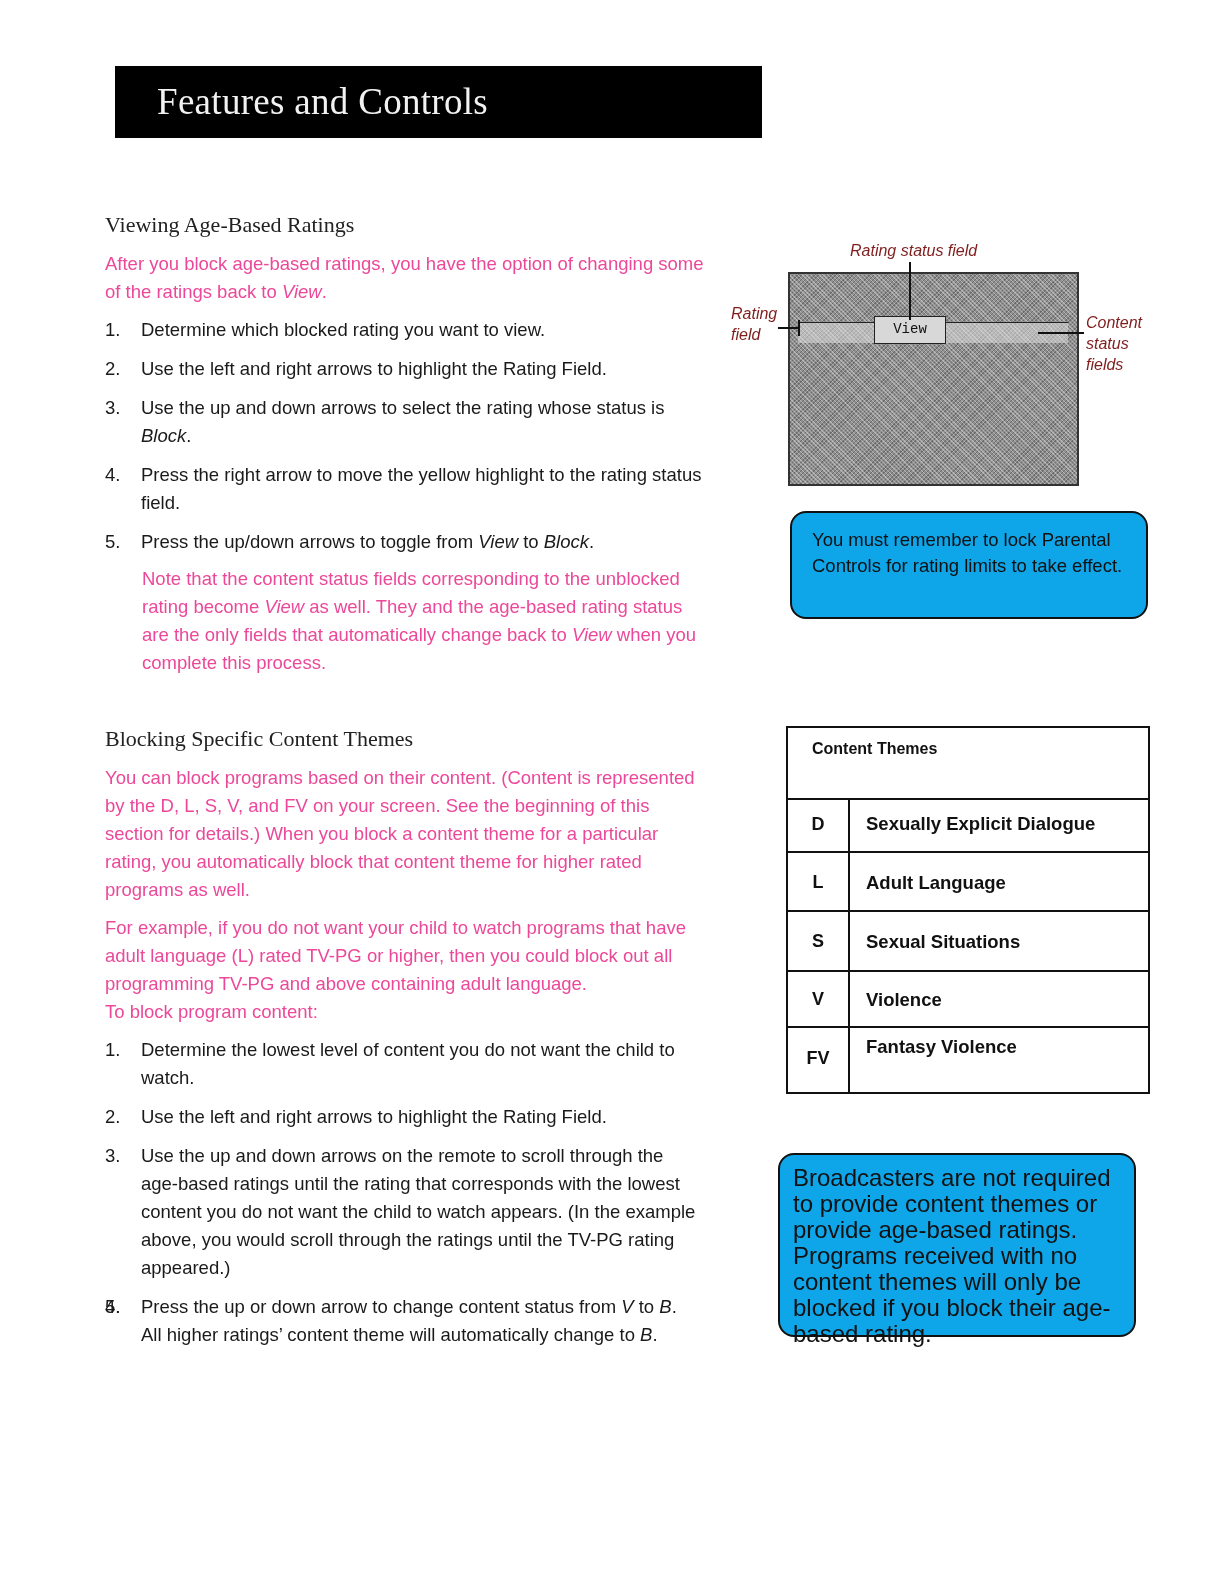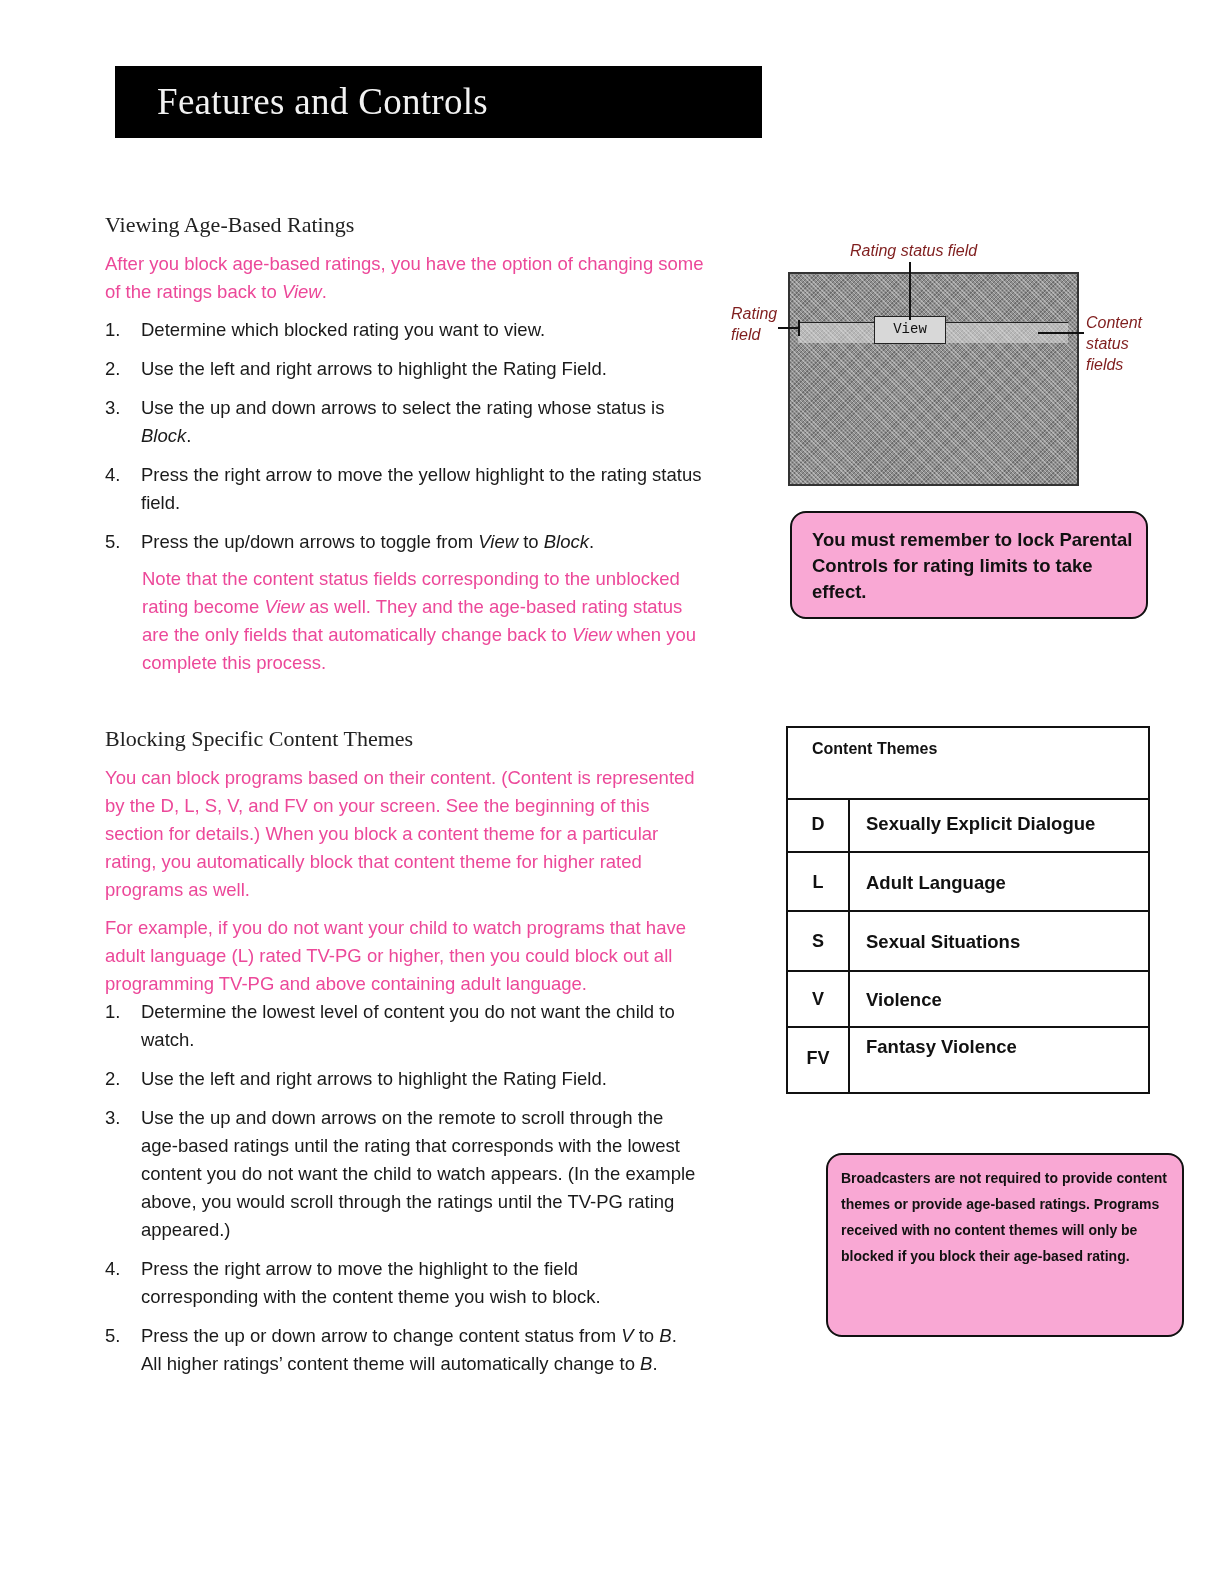--- a/index.html
+++ b/index.html
@@ -24,24 +24,24 @@
   .diag-label { position: absolute; font-style: italic; font-size: 16px; color: #7f1d1d; line-height: 21px; }
   .screen { position: absolute; left: 68px; top: 42px; width: 287px; height: 210px; border: 2px solid #333;
     background-color: #8f8f8f;
     background-image: repeating-linear-gradient(45deg, rgba(255,255,255,0.35) 0 1px, transparent 1px 3px),
                       repeating-linear-gradient(-45deg, rgba(0,0,0,0.25) 0 1px, transparent 1px 3px); }
   .screen-band { position: absolute; left: 8px; top: 48px; width: 270px; height: 20px; background: rgba(220,220,220,0.55); border-top: 1px solid #222; }
   .screen-view { position: absolute; left: 84px; top: 42px; width: 70px; height: 26px; background: #d8d8d8; border: 1px solid #222; font-family: "Liberation Mono", monospace; font-size: 14px; text-align: center; line-height: 24px; color: #111; }
   .line { position: absolute; background: #111; }
 
   
-  .callout { position: absolute; border: 2.5px solid #111; border-radius: 16px; background: #f9a8d4; font-weight: bold; color: #111; }
+  .callout { position: absolute; border: 2.5px solid #111; border-radius: 16px; background: #0ea5e9; font-weight: normal; color: #111; }
   .callout1 { left: 790px; top: 511px; width: 354px; height: 104px; font-size: 18.5px; line-height: 26px; }
   .callout1 .txt { position: absolute; left: 20px; top: 14px; right: 10px; }
-  .callout2 { left: 826px; top: 1153px; width: 354px; height: 180px; font-size: 14px; line-height: 26px; }
+  .callout2 { left: 778px; top: 1153px; width: 354px; height: 180px; font-size: 24px; line-height: 26px; }
   .callout2 .txt { position: absolute; left: 13px; top: 10px; right: 6px; }
 
   
   .themes { position: absolute; left: 786px; top: 726px; width: 360px; height: 364px; border: 2px solid #111; }
   .themes-title { position: absolute; left: 24px; top: 12px; font-size: 16px; font-weight: bold; }
   .themes-row { position: absolute; left: 0; width: 360px; border-top: 2px solid #111; }
   .themes-code { position: absolute; left: 0; width: 60px; text-align: center; font-weight: bold; font-size: 18px; }
   .themes-desc { position: absolute; left: 78px; font-weight: bold; font-size: 18.5px; }
   .themes-vline { position: absolute; left: 60px; top: 70px; width: 2px; height: 294px; background: #111; }
 </style>
@@ -62,25 +62,26 @@
     <li><span class="num">4.</span><span>Press the right arrow to move the yellow highlight to the rating status field.</span></li>
     <li><span class="num">5.</span><span>Press the up/down arrows to toggle from </span><em>View</em><span> to </span><em>Block</em><span>.</span></li>
   </ol>
   <p class="p" style="margin-top:-2px;margin-left:37px;"><span>Note that the content status fields corresponding to the unblocked rating become </span><em>View</em><span> as well. They and the age-based rating status are the only fields that automatically change back to </span><em>View</em><span> when you complete this process.</span></p>
 </div>
 
 <div class="col-left" style="top:726px; width:592px;">
   <h2 class="h2">Blocking Specific Content Themes</h2>
   <p class="p">You can block programs based on their content. (Content is represented by the D, L, S, V, and FV on your screen. See the beginning of this section for details.) When you block a content theme for a particular rating, you automatically block that content theme for higher rated programs as well.</p>
   <p class="p tight">For example, if you do not want your child to watch programs that have adult language (L) rated TV-PG or higher, then you could block out all programming TV-PG and above containing adult language.</p>
+  <p class="p">To block program content:</p>
   <ol>
     <li><span class="num">1.</span><span>Determine the lowest level of content you do not want the child to watch.</span></li>
     <li><span class="num">2.</span><span>Use the left and right arrows to highlight the Rating Field.</span></li>
     <li><span class="num">3.</span><span>Use the up and down arrows on the remote to scroll through the age-based ratings until the rating that corresponds with the lowest content you do not want the child to watch appears.  (In the example above, you would scroll through the ratings until the TV-PG rating appeared.)</span></li>
-    <li><span class="num">4.</span><span>Press the right arrow to move the highlight to the field corresponding with the content theme you wish to block.</span></li>
+    <li><span class="num">4.</span></li>
     <li><span class="num">5.</span><span>Press the up or down arrow to change content status from </span><em>V</em><span> to </span><em>B</em><span>. All higher ratings’ content theme will automatically change to </span><em>B</em><span>.</span></li>
   </ol>
 </div>
 
 <div class="diagram">
   <div class="diag-label" style="left:130px; top:10px;">Rating status field</div>
   <div class="diag-label" style="left:11px; top:73px;">
     <div>Rating</div>
     <div>field</div>
   </div>

